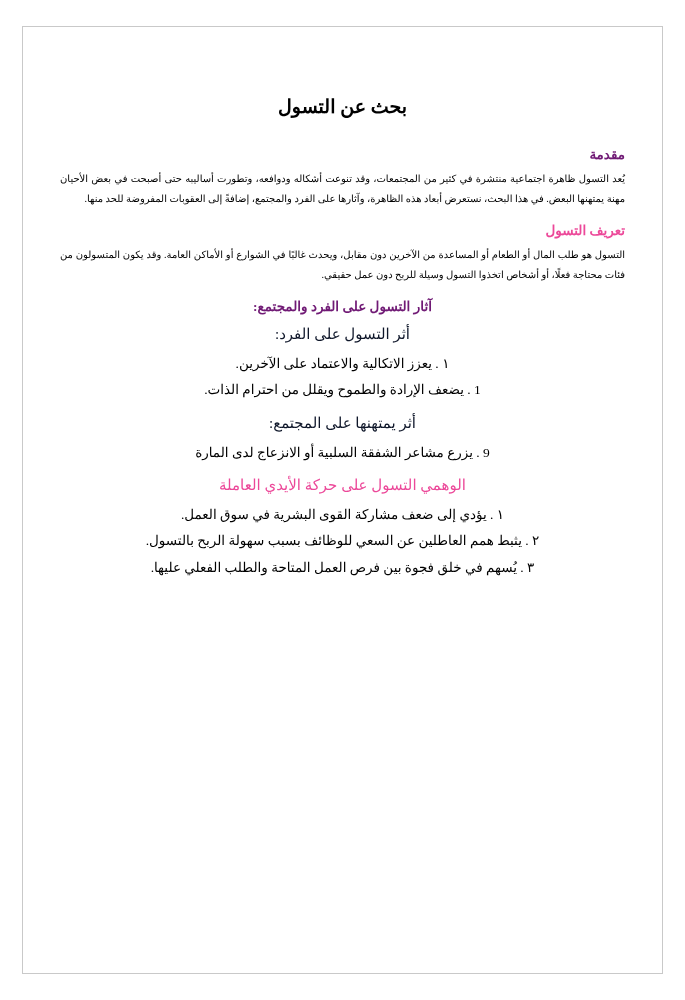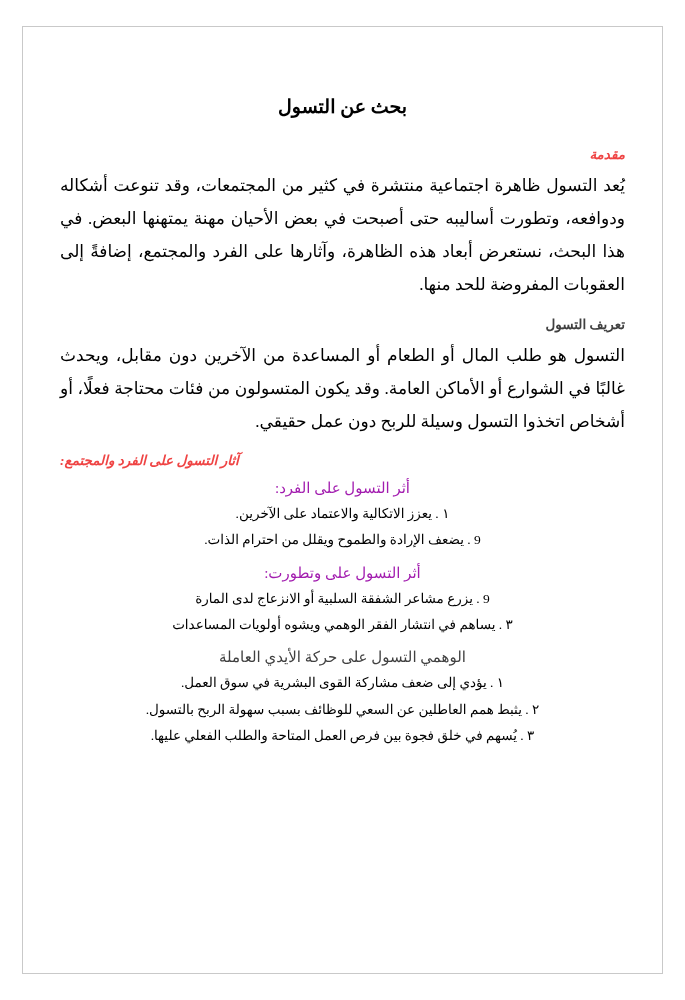--- a/index.html
+++ b/index.html
@@ -47,48 +47,48 @@
     font-weight: bold;
     text-align: center;
     margin: 0 0 28px 0;
     letter-spacing: 0.5px;
   }
   .sec-label {
     font-weight: bold;
     font-size: 13.5px;
     margin: 0 0 6px 0;
   }
-  .red { color: #ef4444; font-style: italic; }
-  .green { color: #404040; }
-  .blue { color: #a21caf; }
+  .red { color: #701a75; }
+  .green { color: #ec4899; }
+  .blue { color: #0f172a; }
   p.body-text {
-    font-size: 17px;
+    font-size: 10px;
     line-height: 1.95;
     margin: 0 0 14px 0;
     text-align: justify;
     text-justify: inter-word;
   }
   .subhead {
     font-size: 15px;
     margin: 2px 0 4px 0;
     text-align: center;
   }
   .list {
     list-style: none;
-    margin: 0 0 10px 0;
+    margin: 8px 0 10px 0;
     padding: 0;
   }
   .list li {
     font-size: 13.5px;
     line-height: 1.95;
     text-align: center;
     white-space: nowrap;
   }
   .blk { margin-bottom: 10px; }
-  .center { text-align: left; }
+  .center { text-align: center; }
 </style>
 </head>
 <body>
 
 <div class="page">
   <div class="page-border"></div>
 
   <div class="content">
 
     <h1 class="doc-title">بحث عن التسول</h1>
@@ -102,29 +102,28 @@
       <div class="sec-label green">تعريف التسول</div>
       <p class="body-text">التسول هو طلب المال أو الطعام أو المساعدة من الآخرين دون مقابل، ويحدث غالبًا في الشوارع أو الأماكن العامة. وقد يكون المتسولون من فئات محتاجة فعلًا، أو أشخاص اتخذوا التسول وسيلة للربح دون عمل حقيقي.</p>
     </div>
 
     <div class="sec-label red center" style="margin-bottom:10px;">آثار التسول على الفرد والمجتمع:</div>
 
     <div class="blk">
       <div class="subhead blue">أثر التسول على الفرد:</div>
       <ul class="list">
         <li>١ . يعزز الاتكالية والاعتماد على الآخرين.</li>
-        <li>9 . يضعف الإرادة والطموح ويقلل من احترام الذات.</li>
+        <li>1 . يضعف الإرادة والطموح ويقلل من احترام الذات.</li>
       </ul>
     </div>
 
     <div class="blk">
-      <div class="subhead blue">أثر التسول على وتطورت:</div>
+      <div class="subhead blue">أثر يمتهنها على المجتمع:</div>
       <ul class="list">
         <li>9 . يزرع مشاعر الشفقة السلبية أو الانزعاج لدى المارة</li>
-        <li>٣ . يساهم في انتشار الفقر الوهمي ويشوه أولويات المساعدات</li>
       </ul>
     </div>
 
     <div class="blk">
       <div class="subhead green">الوهمي التسول على حركة الأيدي العاملة</div>
       <ul class="list">
         <li>١ . يؤدي إلى ضعف مشاركة القوى البشرية في سوق العمل.</li>
         <li>٢ . يثبط همم العاطلين عن السعي للوظائف بسبب سهولة الربح بالتسول.</li>
         <li>٣ . يُسهم في خلق فجوة بين فرص العمل المتاحة والطلب الفعلي عليها.</li>
       </ul>

